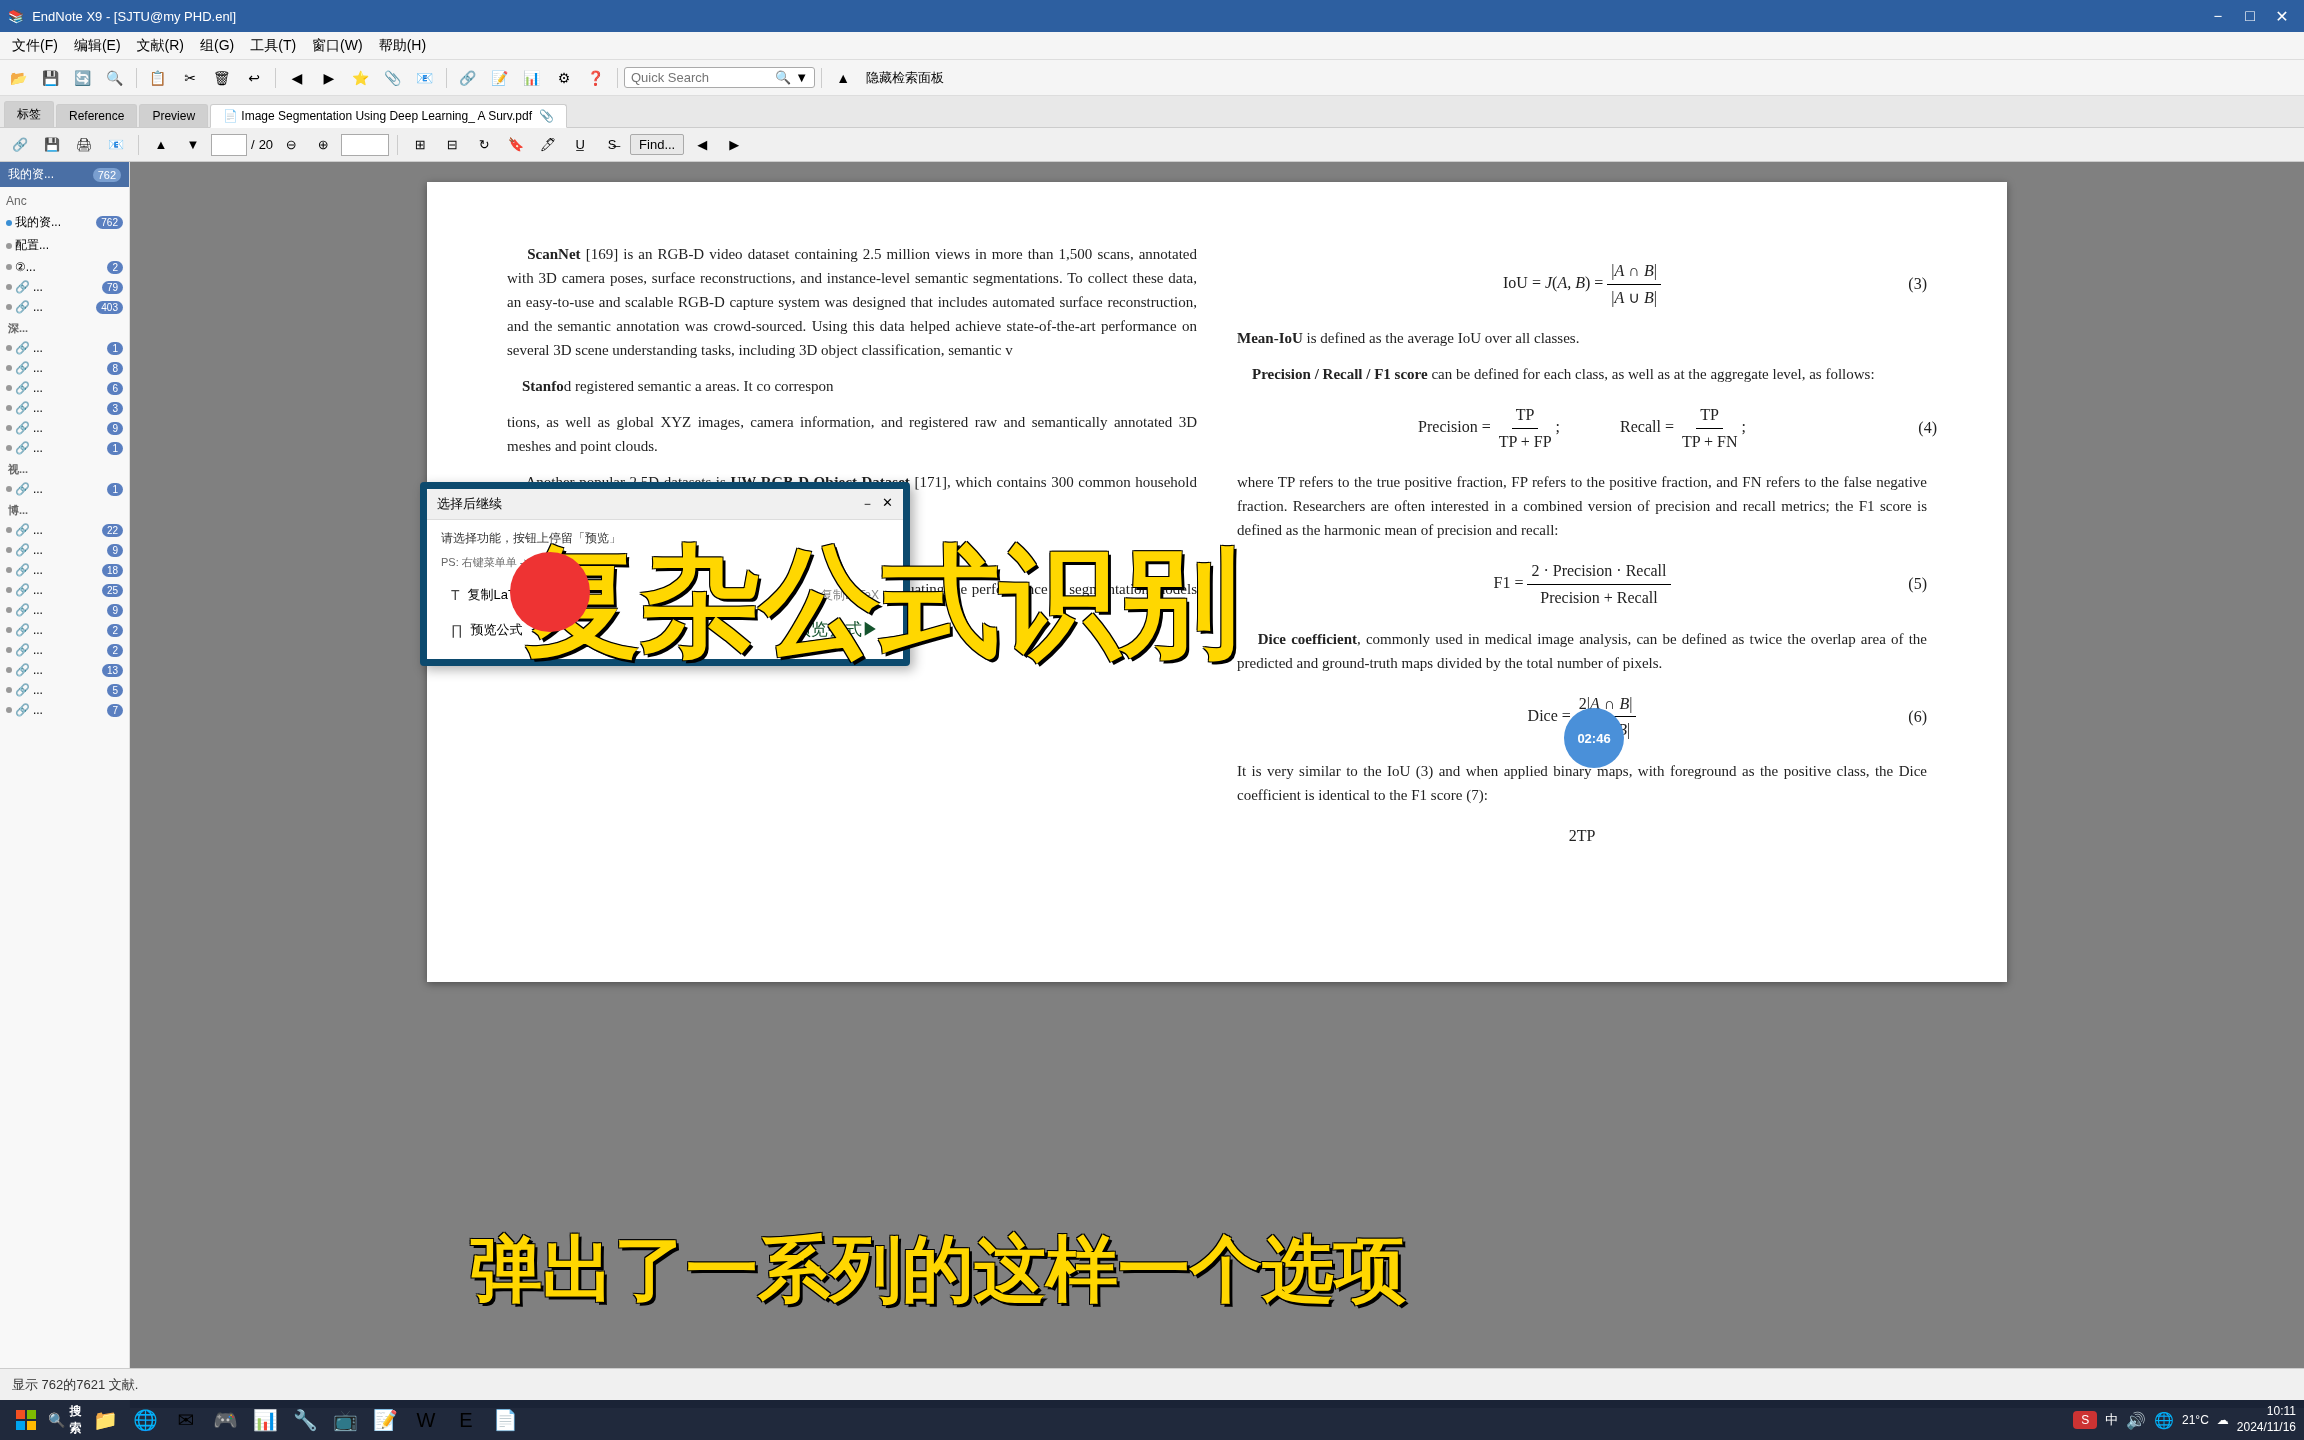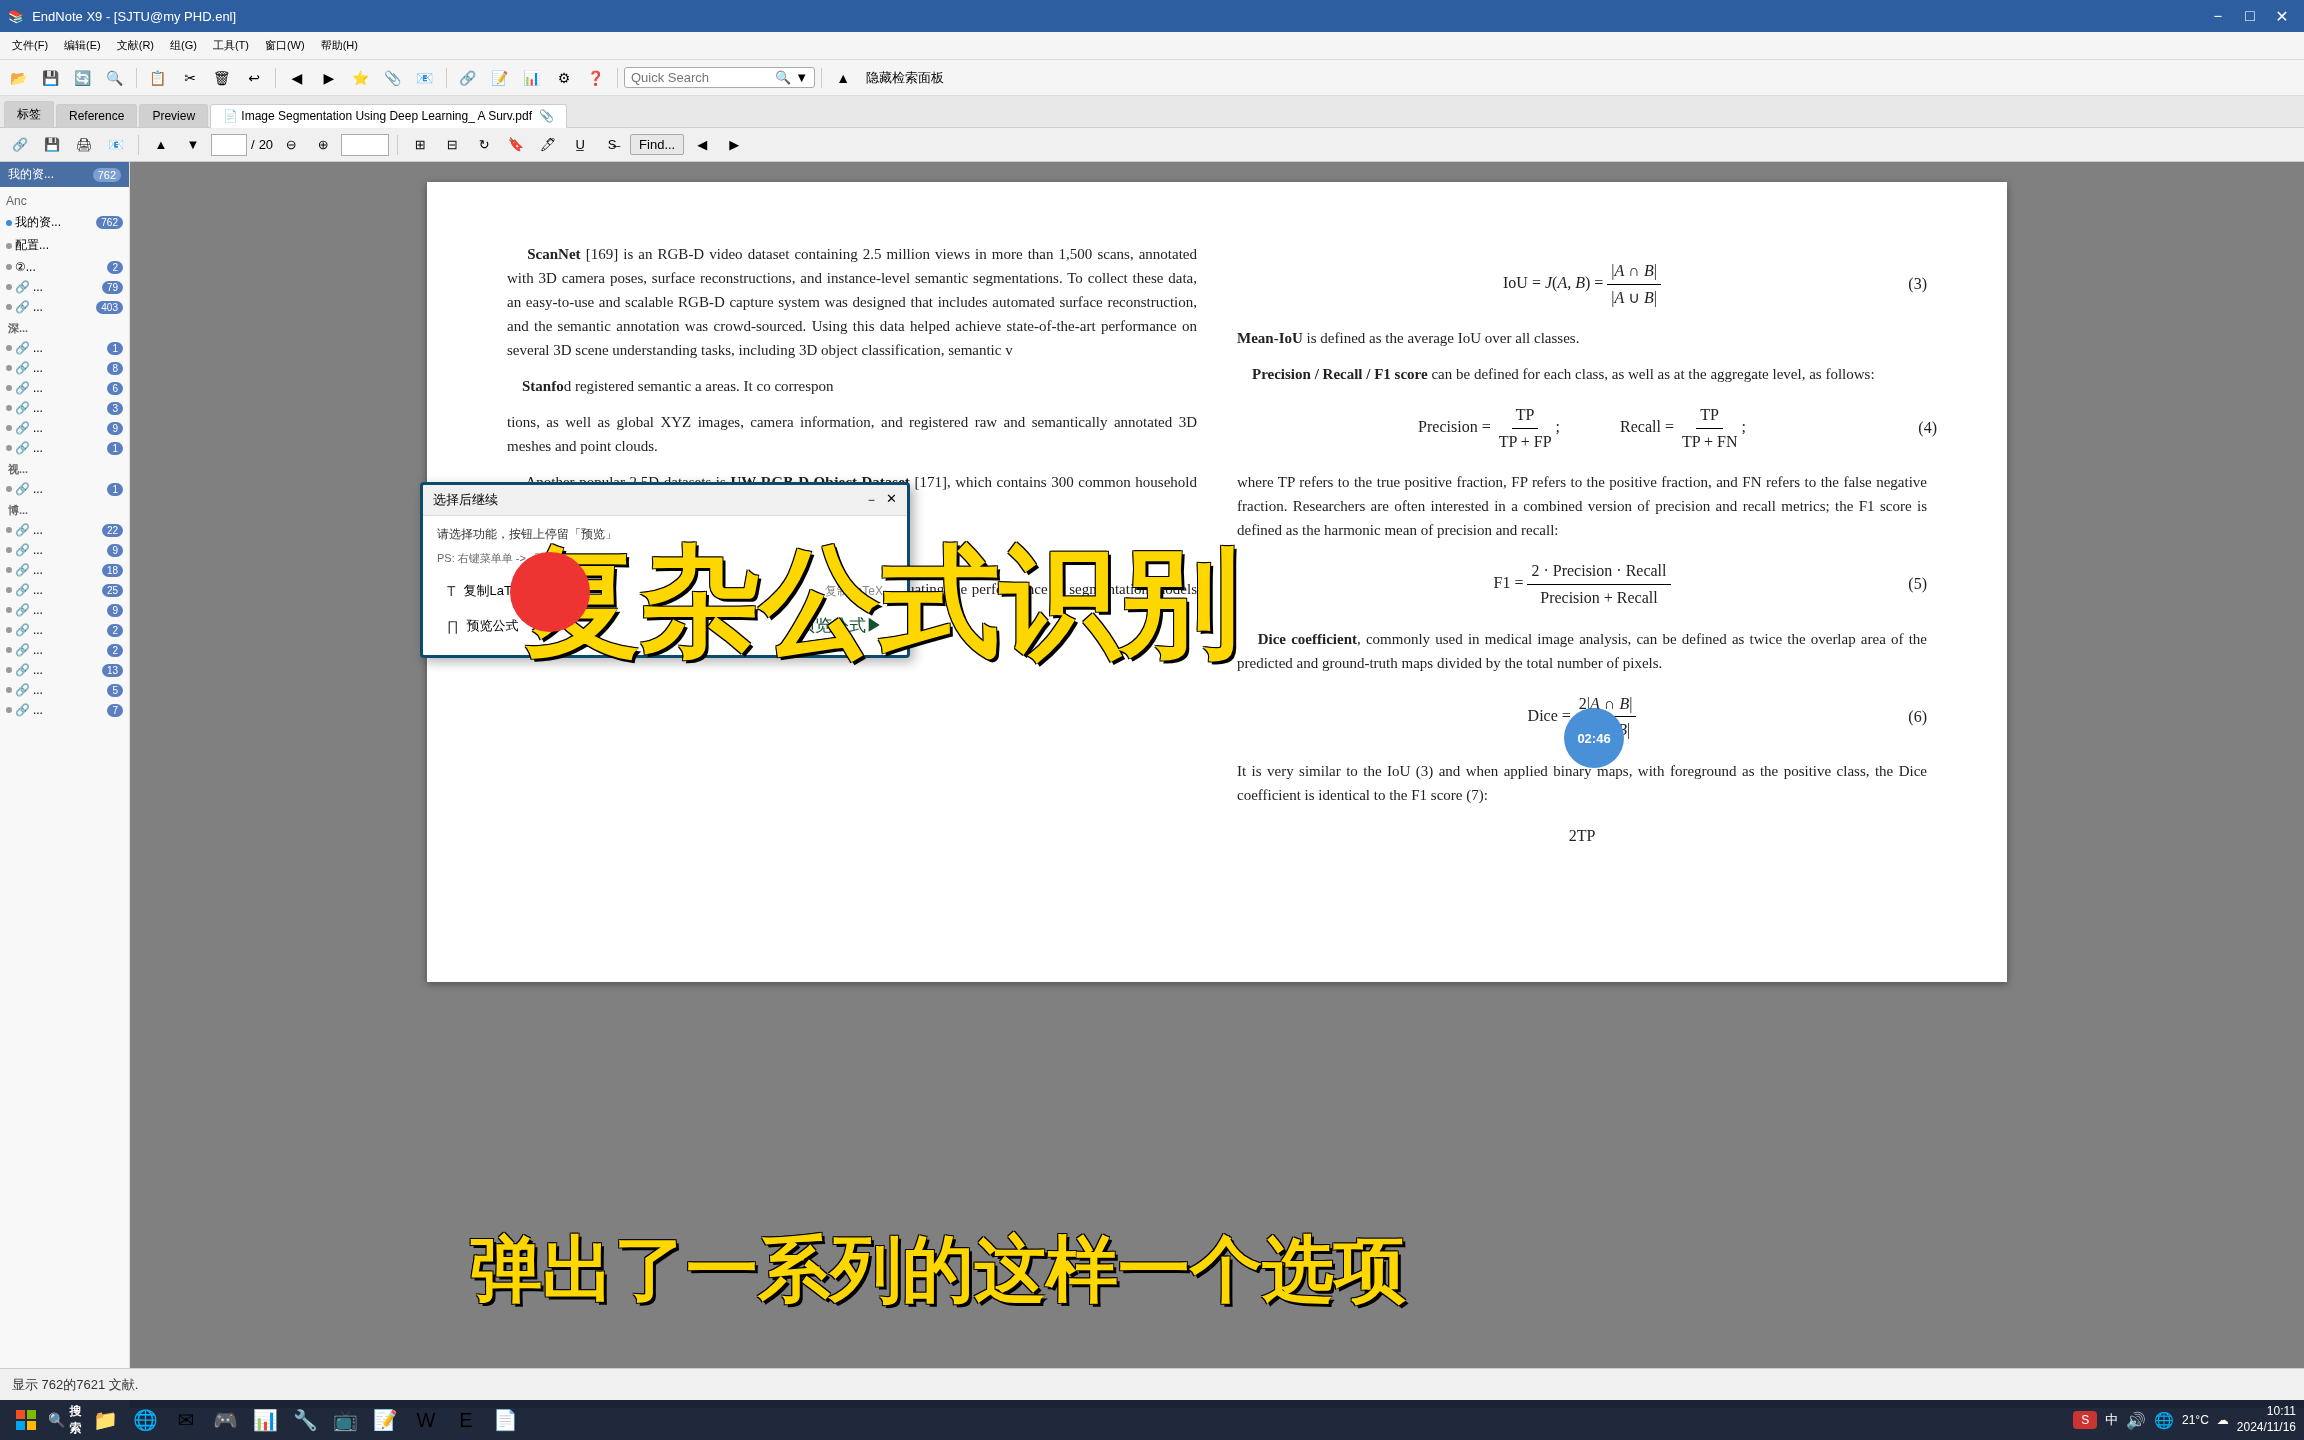--- a/index.html
+++ b/index.html
@@ -21,21 +21,21 @@
     .title-btn { width: 28px; height: 28px; background: transparent; border: none; color: white; font-size: 16px; cursor: pointer; display: flex; align-items: center; justify-content: center; }
 
     
     .menu-bar {
       background: #f5f5f5;
       height: 28px;
       display: flex;
       align-items: center;
       padding: 0 4px;
       border-bottom: 1px solid #ddd;
-      font-size: 11px;
+      font-size: 14px;
     }
     .menu-item { padding: 2px 8px; cursor: pointer; border-radius: 3px; }
 
     
     .toolbar {
       background: #f5f5f5;
       height: 36px;
       display: flex;
       align-items: center;
       padding: 0 4px;
@@ -271,21 +271,21 @@
     .frac .den { padding: 0 4px; }
     .math-inline { font-family: 'Times New Roman', serif; font-style: italic; }
 
     
     .select-dialog {
       position: absolute;
       top: 320px;
       left: 290px;
       width: 490px;
       background: white;
-      border: 3px solid #0c4a6e;
+      border: 7px solid #0c4a6e;
       border-radius: 4px;
       box-shadow: 4px 4px 12px rgba(0,0,0,0.3);
       z-index: 20;
       font-size: 13px;
     }
     .dialog-title-bar {
       background: #f0f0f0;
       border-bottom: 1px solid #ddd;
       padding: 6px 10px;
       display: flex;

